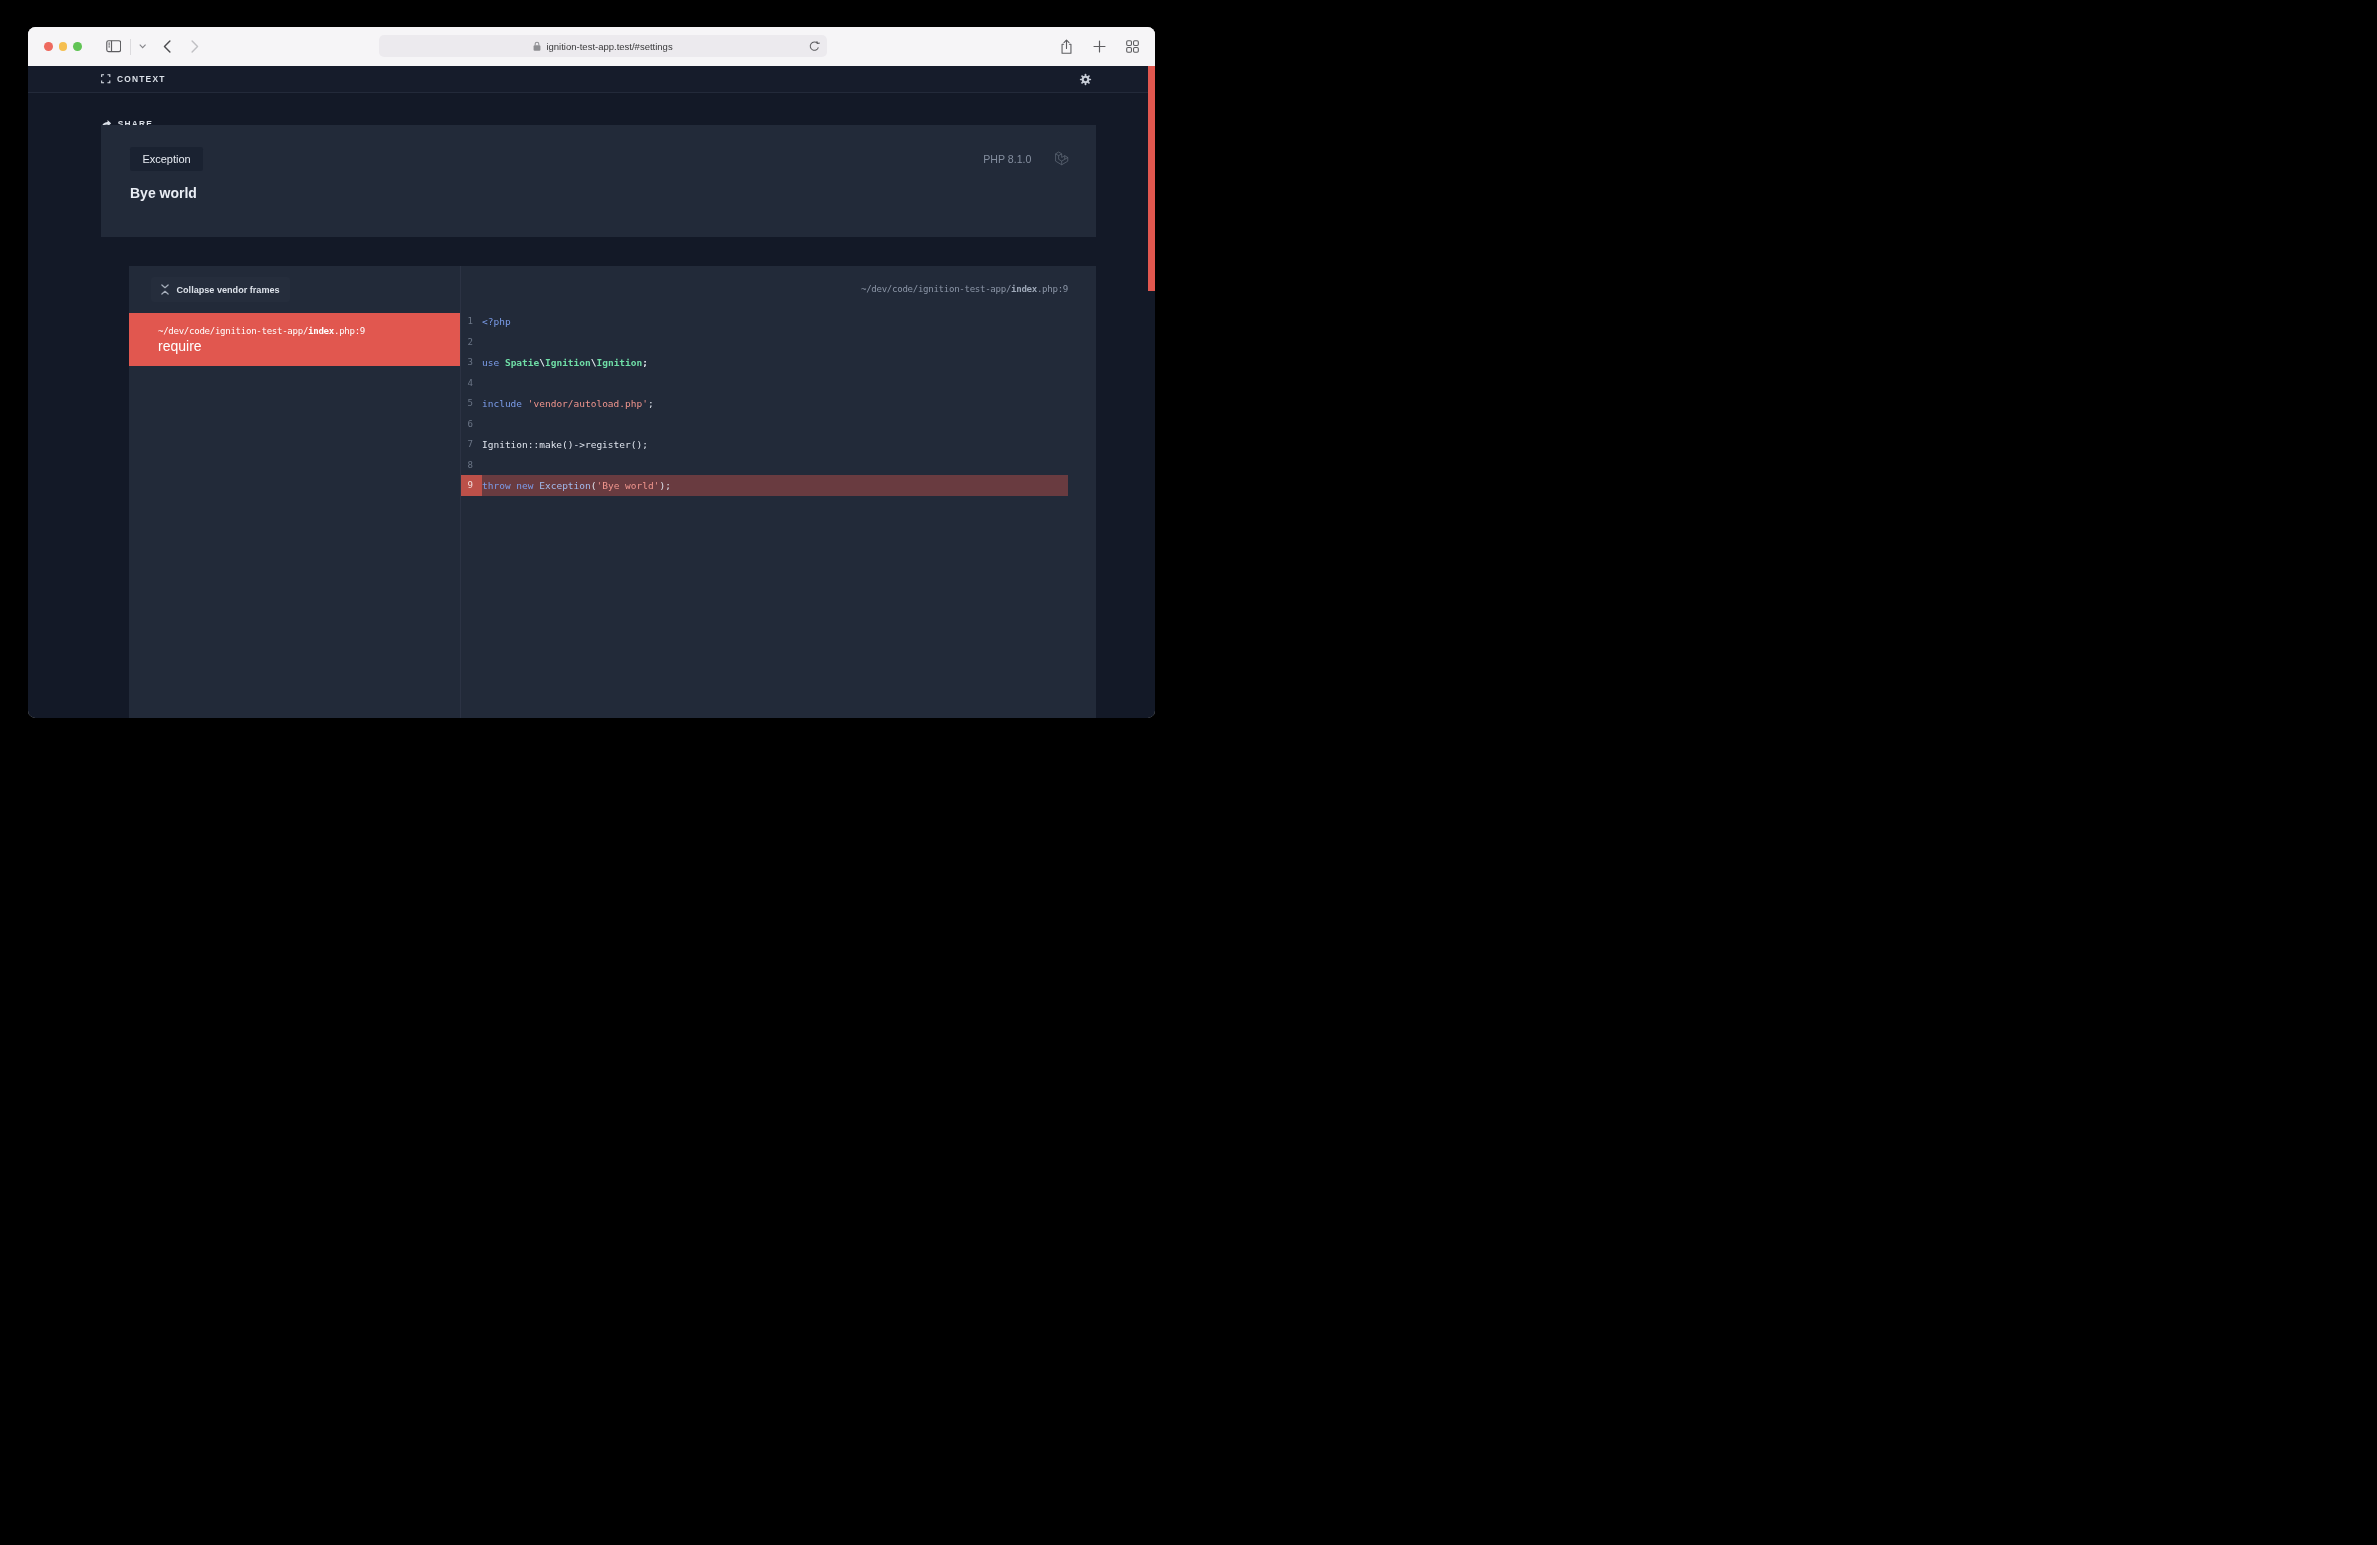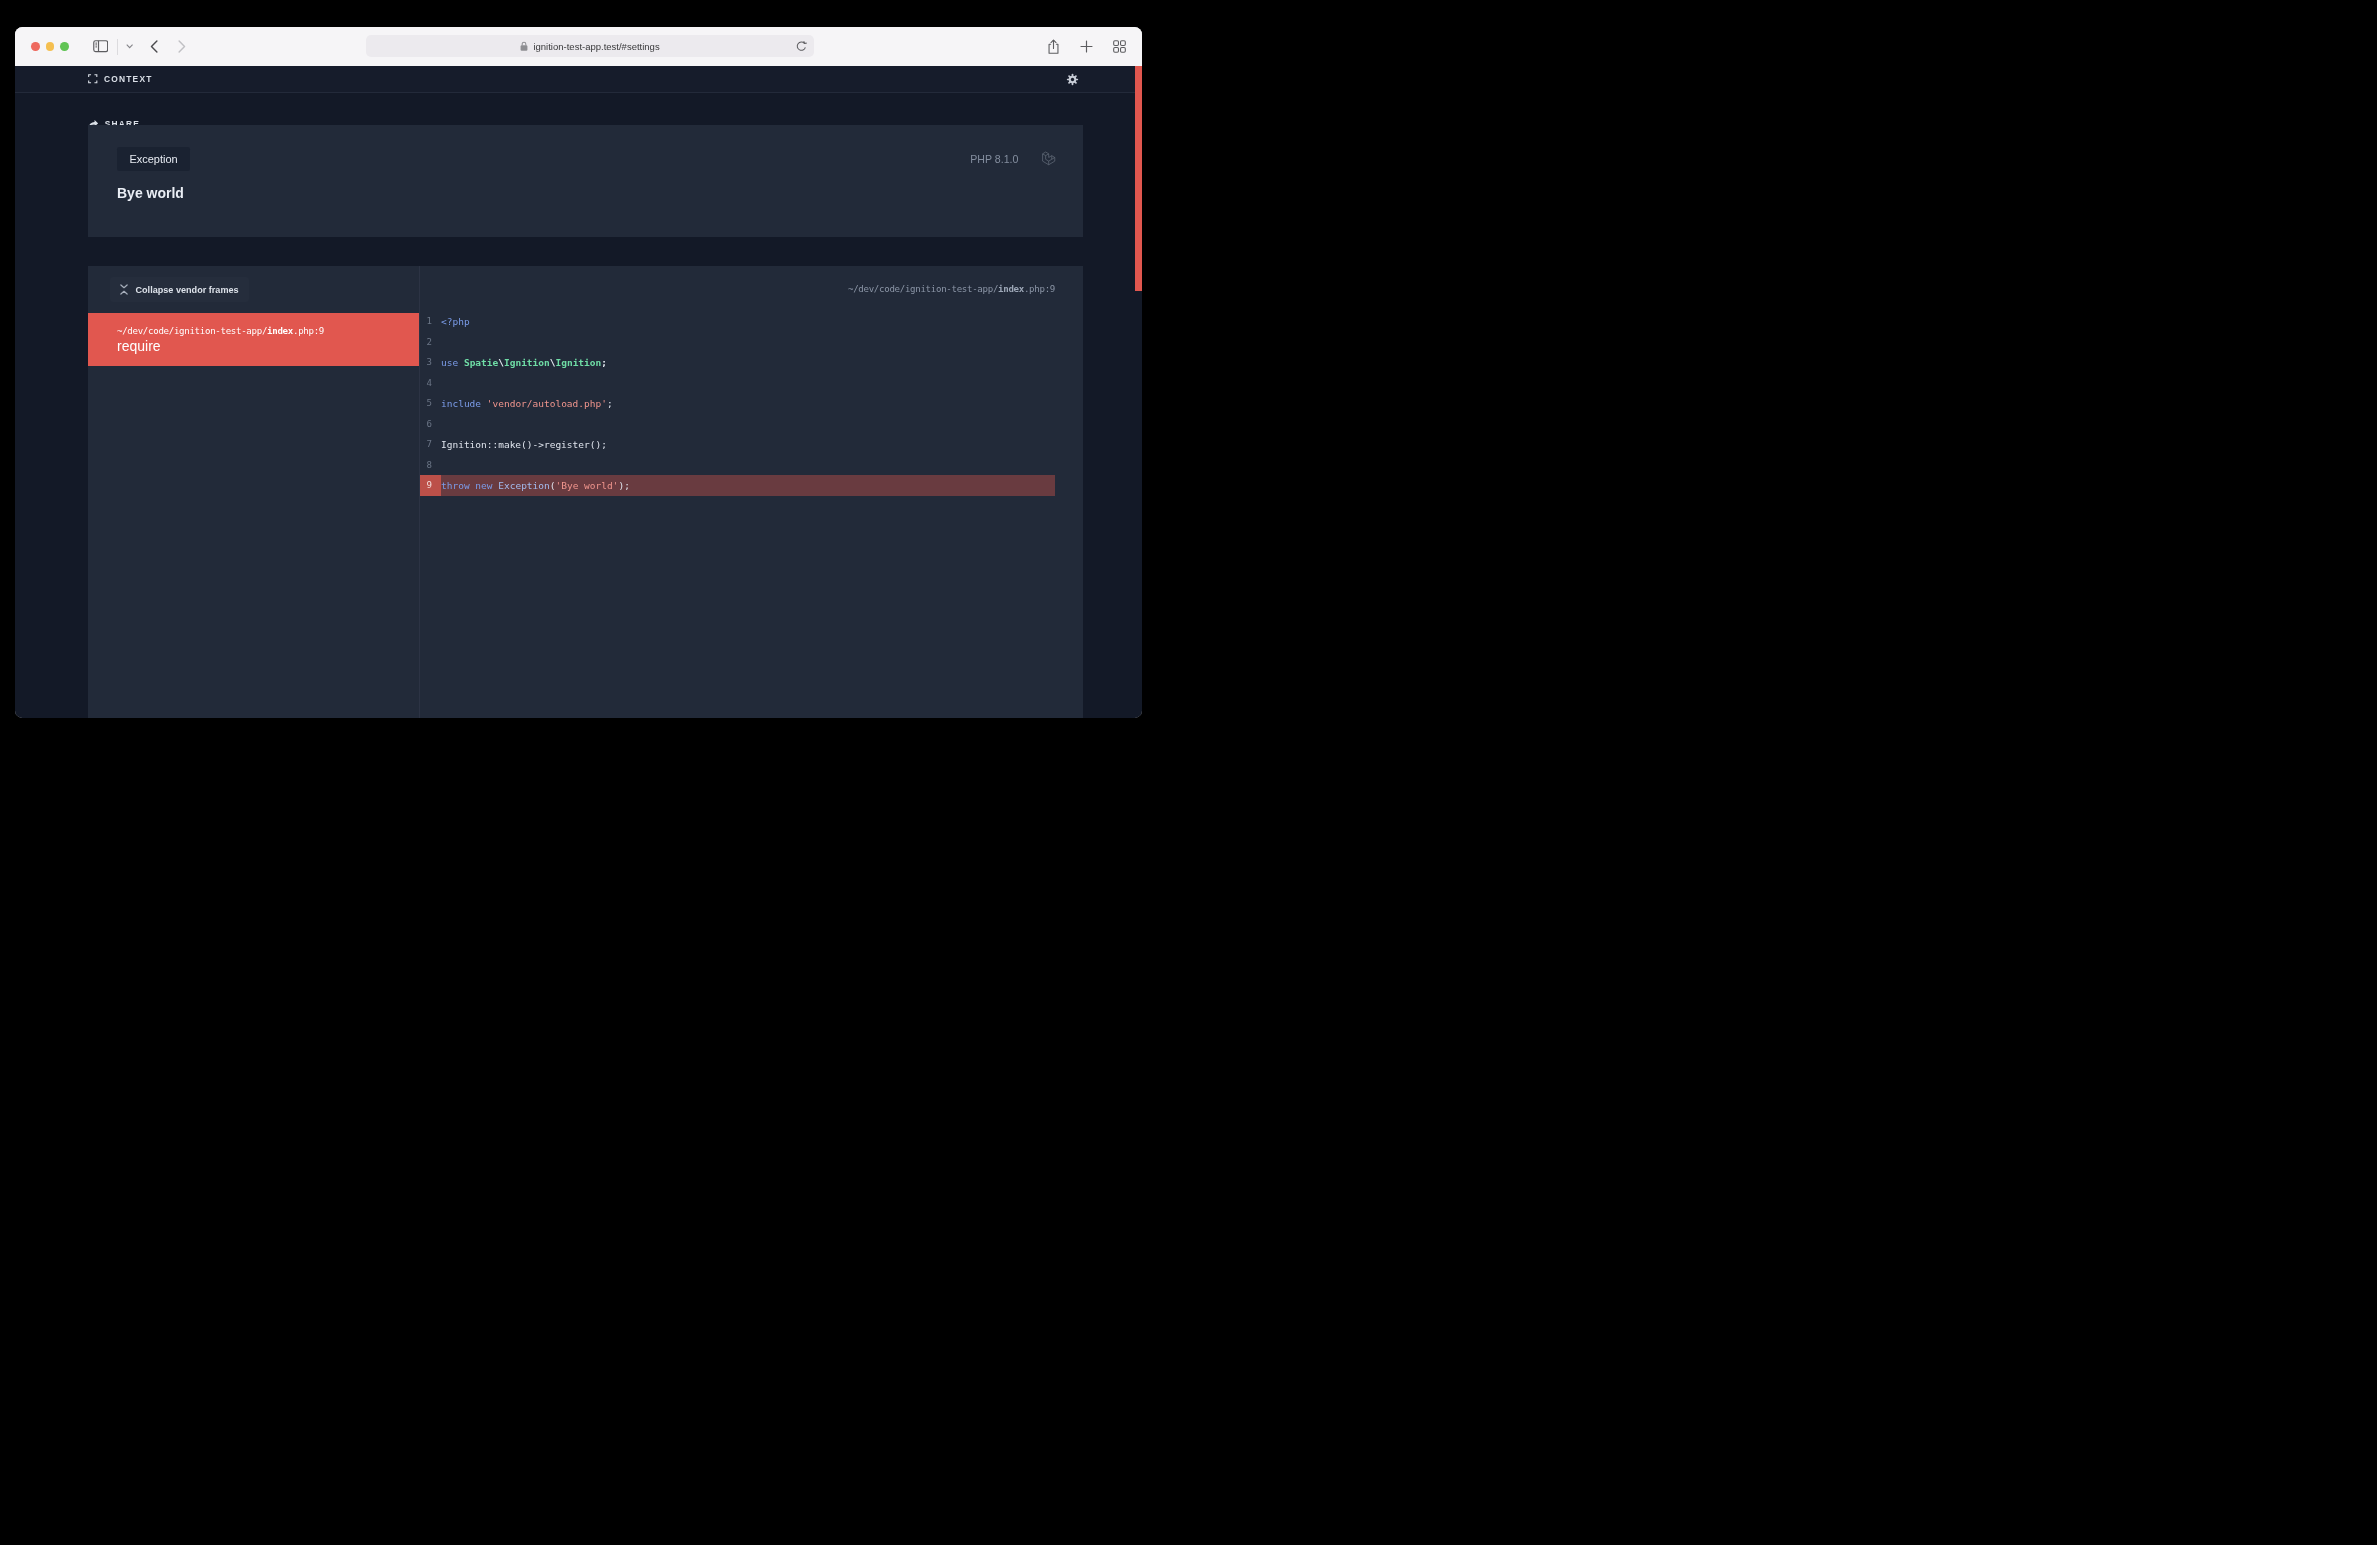--- a/index.html
+++ b/index.html
@@ -1,21 +1,21 @@
 <!DOCTYPE html>
 <html style="--accent: #e1574f; --hl-row: #693b40; --hl-gutter: #bc5049;font-size:11.7px"><head>
 <meta charset="utf-8">
 <style>
   html,body{margin:0;padding:0;}
   body{
     width:1189px;height:773px;background:#000;overflow:hidden;position:relative;
     font-family:"Liberation Sans",sans-serif;
   }
   .window{
-    position:absolute;left:15px;top:27px;width:1127px;height:691px;
+    position:absolute;left:28px;top:27px;width:1127px;height:691px;
     border-radius:7.3px;overflow:hidden;background:#a3a3a3;
   }
   
   .toolbar{height:39px;background:#f6f5f7;display:flex;align-items:center;padding:0 16px;position:relative;box-sizing:border-box;}
   .traffic{display:flex;gap:5.9px;align-items:center;}
   .light{width:8.8px;height:8.8px;border-radius:50%;}
   .tb-icons{display:flex;align-items:center;margin-left:23.4px;}
   .divider-v{width:0.7px;height:16px;background:#dcdbde;margin:0 8.8px;}
   .tb-btn{display:flex;align-items:center;justify-content:center;background:none;border:none;padding:0;cursor:pointer;}
   .nav-arrows{display:flex;gap:20.5px;margin-left:16px;align-items:center;}
@@ -39,21 +39,21 @@
   .tab.active{color:var(--accent);}
   .gear-btn{background:none;border:none;padding:0;cursor:pointer;display:flex;}
   
   .content{height:625px;padding:32px 59px 0 73px;box-sizing:border-box;background:#131927;}
   .error-card{height:112px;background:#222a39;padding:22px 29px;box-sizing:border-box;position:relative;}
   .badge{display:inline-block;background:#1a2231;color:#e7ebf2;font-size:11px;padding:5.9px 12.4px;border-radius:2.2px;}
   .php-version{position:absolute;right:26px;top:26px;display:flex;align-items:center;gap:24px;color:#848e9f;font-size:10.6px;}
   .error-message{margin-top:14.6px;font-size:14px;font-weight:bold;color:#eaeef5;}
   
   .panels{margin-top:29px;display:flex;height:452px;}
-  .stack-panel{width:332px;background:#222a39;border-right:0.7px solid #2c3344;box-sizing:border-box;flex:none;}
+  .stack-panel{width:332px;background:#222a39;border-right:0.7px solid #2c3344;box-sizing:border-box;flex:none;margin-left:28px;}
   .stack-header{height:47px;display:flex;align-items:center;padding-left:22px;}
   .collapse-btn{display:flex;align-items:center;gap:7.3px;background:rgba(255,255,255,0.015);
     border:none;border-radius:2.9px;color:#dde2ea;font-size:9.1px;font-weight:bold;
     font-family:inherit;cursor:pointer;padding:6.6px 10.2px;}
   .frame{padding:11px 17.6px 0 29px;height:53px;box-sizing:border-box;border-bottom:0.7px solid #2a3140;cursor:pointer;}
   .fpath{font-family:"DejaVu Sans Mono",monospace;font-size:9.1px;color:#ccd2dc;line-height:14px;letter-spacing:-0.3px;white-space:nowrap;}
   .fpath b{color:#e8ecf2;}
   .fmethod{margin-top:2.2px;font-size:14px;font-weight:normal;color:#dfe4ec;line-height:13px;}
   .frame.active{background:var(--accent);border-bottom-color:transparent;}
   .frame.active .fpath,.frame.active .fpath b,.frame.active .fmethod{color:#ffffff;}

